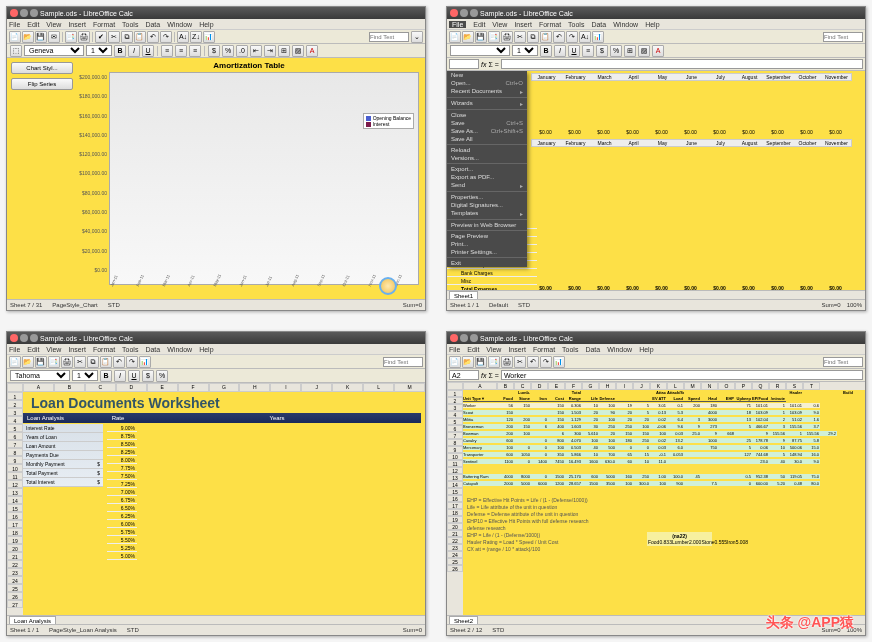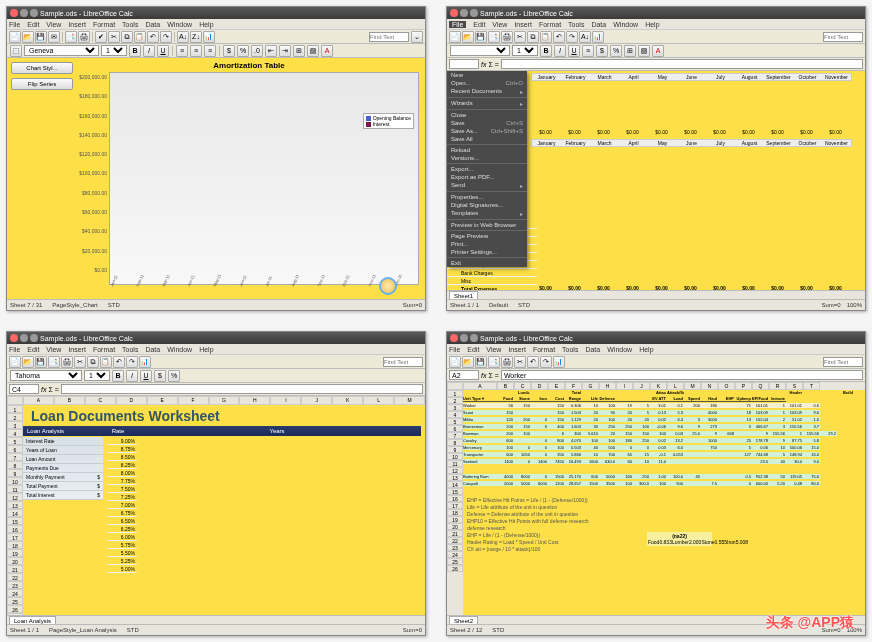--- a/index.html
+++ b/index.html
@@ -112,21 +112,21 @@
     <div class="tbtn">A↓</div>
     <div class="tbtn">Z↓</div>
     <div class="tbtn">📊</div>
     <div class="findbox">
       <input placeholder="Find Text" style="">
       <div class="tbtn">⌄</div>
     </div>
   </div>
   <div class="fontbar">
     <div class="tbtn">⬚</div>
-    <select style="width:75px"><option>Geneva</option></select>
+    <select style="width:60px"><option>Geneva</option></select>
     <select style="width:26px"><option>10</option></select>
     <div class="tbtn">
           <b>B</b>
         </div>
     <div class="tbtn">
           <i>I</i>
         </div>
     <div class="tbtn">
           <u>U</u>
         </div>
@@ -518,40 +518,33 @@
     <div class="tbtn">⧉</div>
     <div class="tbtn">📋</div>
     <div class="tbtn">↶</div>
     <div class="tbtn">↷</div>
     <div class="tbtn">📊</div>
     <div class="findbox">
           <input placeholder="Find Text" style="">
         </div>
   </div>
   <div class="fontbar">
-    <select style="width:72px"><option>Tahoma</option></select>
+    <select style="width:60px"><option>Tahoma</option></select>
     <select style="width:26px"><option>10</option></select>
     <div class="tbtn">
           <b>B</b>
         </div>
     <div class="tbtn">
           <i>I</i>
         </div>
     <div class="tbtn">
           <u>U</u>
         </div>
     <div class="tbtn">$</div>
     <div class="tbtn">%</div>
-  </div>
-  <div class="fxbar">
-    <input class="cellref" value="C4" style="">
-    <span style="font-style:italic">fx</span>
-    <span>Σ</span>
-    <span>=</span>
-    <input class="fxin" style="">
   </div>
   <div class="content">
 
     <div style="position:absolute;left:0;top:0;right:0;height:9px;display:flex;background:#e8e5dc;font-size:5px">
       <div style="width:16px;border:.5px solid #ccc"></div>
       <div style="flex:1;display:flex" id="cols3">
             <div style="flex: 1 1 0%; border: 0.5px solid rgb(204, 204, 204); text-align: center;">A</div>
             <div style="flex: 1 1 0%; border: 0.5px solid rgb(204, 204, 204); text-align: center;">B</div>
             <div style="flex: 1 1 0%; border: 0.5px solid rgb(204, 204, 204); text-align: center;">C</div>
             <div style="flex: 1 1 0%; border: 0.5px solid rgb(204, 204, 204); text-align: center;">D</div>

